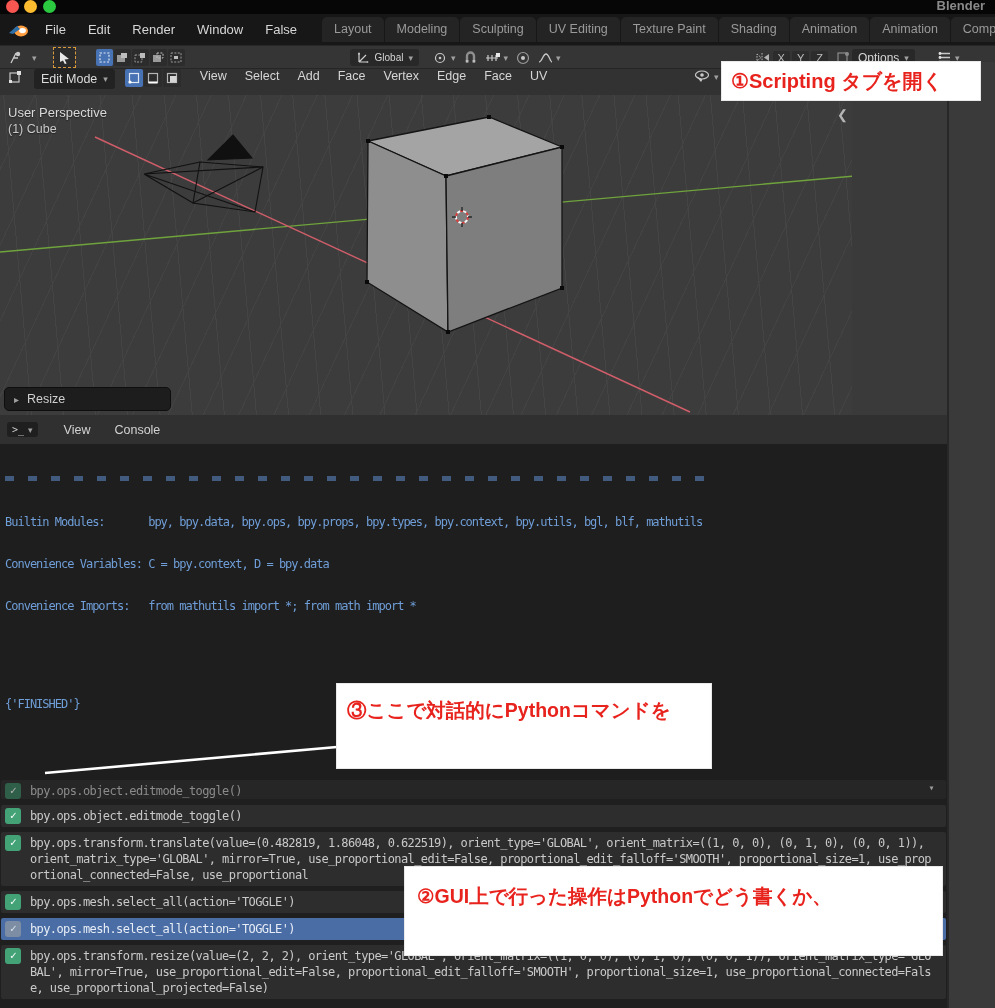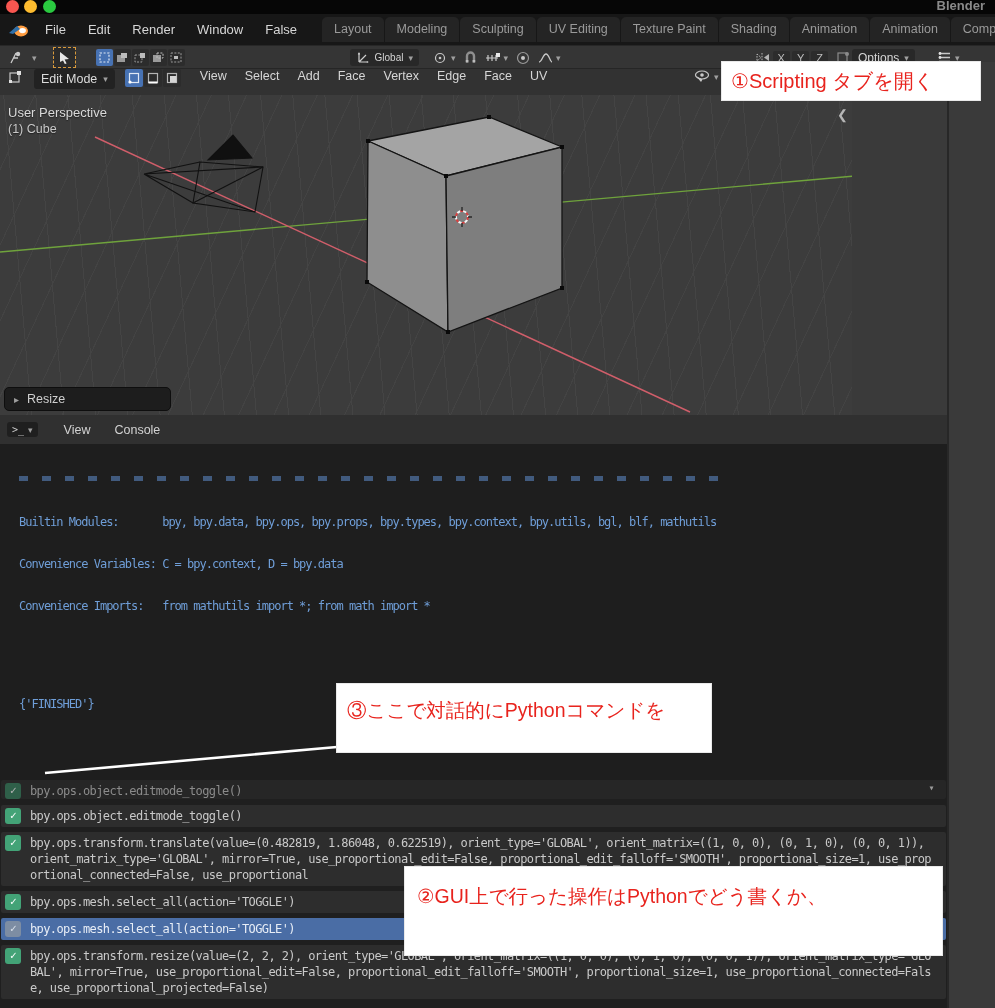--- a/index.html
+++ b/index.html
@@ -56,21 +56,21 @@
            border-radius:5px;display:flex;align-items:center;color:#cfcfcf;font-size:12.5px;gap:8px;padding-left:9px}
   .collapse-chev{position:absolute;right:4px;top:12px;color:#b5b5b5;font-size:13px}
 
   
   .console-header{left:0;top:415px;width:947px;height:29px;background:#303030;display:flex;align-items:center;font-size:12.5px}
   .cicon{background:#1f1f1f;border-radius:3px;margin-left:7px;padding:2px 5px;display:flex;align-items:center;gap:4px;
          color:#cfcfcf;font-size:10px}
   .cmenu{padding:0 12px;color:#d2d2d2}
   .console-body{left:0;top:444px;width:947px;height:336px;background:#1e1e1e;white-space:pre;
                 font-family:"DejaVu Sans Mono",monospace;font-size:12px;line-height:14px;letter-spacing:-1px;
-                padding:4px 0 0 19px;box-sizing:border-box}
+                padding:4px 0 0 5px;box-sizing:border-box}
   .clipline{height:5px;overflow:hidden;margin-bottom:6px;
      background:repeating-linear-gradient(90deg,#4d6f9e 0 9px,transparent 9px 23px);width:700px;opacity:.75}
   .cblue{color:#6f9ed8}
   .ccmd{color:#c9c9c9}
   .blankln{height:14px}
 
   
   .info{left:0;top:780px;width:947px;height:228px;background:#1f1f1f;overflow:hidden;
         font-family:"DejaVu Sans Mono",monospace;font-size:12px;letter-spacing:-.6px;line-height:16px}
   .irow{display:flex;align-items:flex-start;background:#2d2d2d;margin:0 1px 5px 1px;padding:3px 4px;border-radius:2px;color:#c9c9c9}
@@ -80,23 +80,23 @@
   .irow.dim{height:13px;overflow:hidden;color:#8b8b8b;background:#262626;margin-bottom:6px;position:relative}
   .irow.dim .check{background:#357e5d;opacity:.65}
   .irow.sel{background:#4a6da5;color:#e7edf6}
   .irow.sel .check{background:#7d8da3;color:#d9e1ec}
   .dim-chev{position:absolute;right:12px;top:0px;color:#9a9a9a;font-size:10px}
 
   
   .rightstrip{left:947px;top:62px;width:48px;height:946px;background:#3a3a3a;border-left:2px solid #272727}
 
   
-  .ann-box{background:#fff;color:#e8231d;font-weight:normal;z-index:50;box-shadow:0 0 0 1px #e9e9e9}
+  .ann-box{background:#fff;color:#e8231d;font-weight:bold;z-index:50;box-shadow:0 0 0 1px #e9e9e9}
   .ann1{left:722px;top:62px;width:258px;height:38px;font-size:20px;display:flex;align-items:center;padding-left:9px;box-sizing:border-box}
-  .ann3{left:337px;top:684px;width:374px;height:68px;font-size:19.5px;padding:10px 8px 0 10px;box-sizing:border-box;line-height:33px}
+  .ann3{left:337px;top:684px;width:374px;height:84px;font-size:19.5px;padding:10px 8px 0 10px;box-sizing:border-box;line-height:33px}
   .ann2{left:405px;top:867px;width:537px;height:88px;font-size:19.5px;padding:11px 0 0 12px;box-sizing:border-box;line-height:36px}
   .ann-indent{padding-left:30px}
   svg text{font-family:"Liberation Sans",sans-serif}
   .overlay-svg{left:0;top:0;z-index:40;pointer-events:none}
 </style>
 </head>
 <body>
 
 <div class="abs titlebar">
   <div class="tl red"></div>

